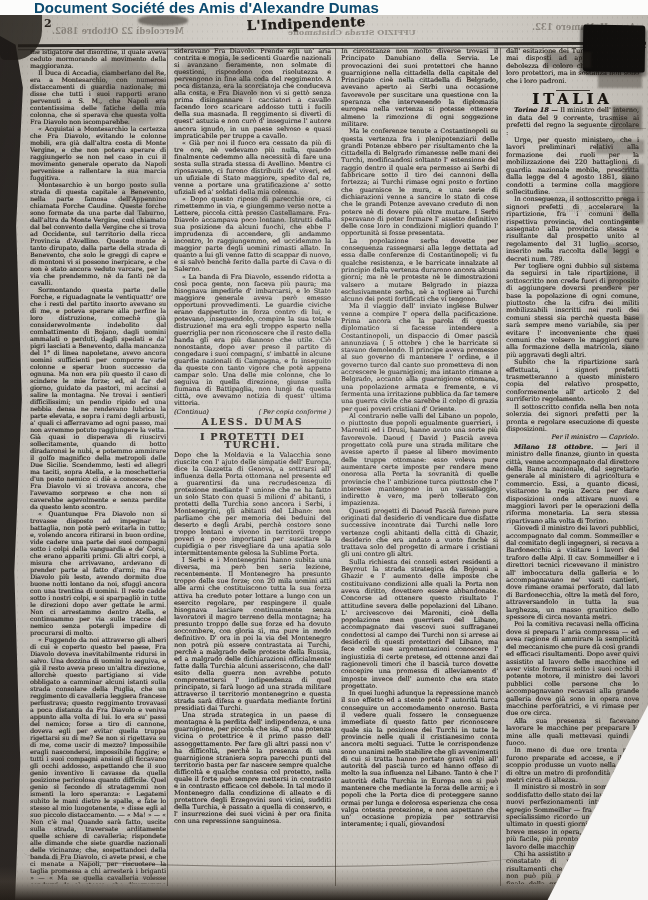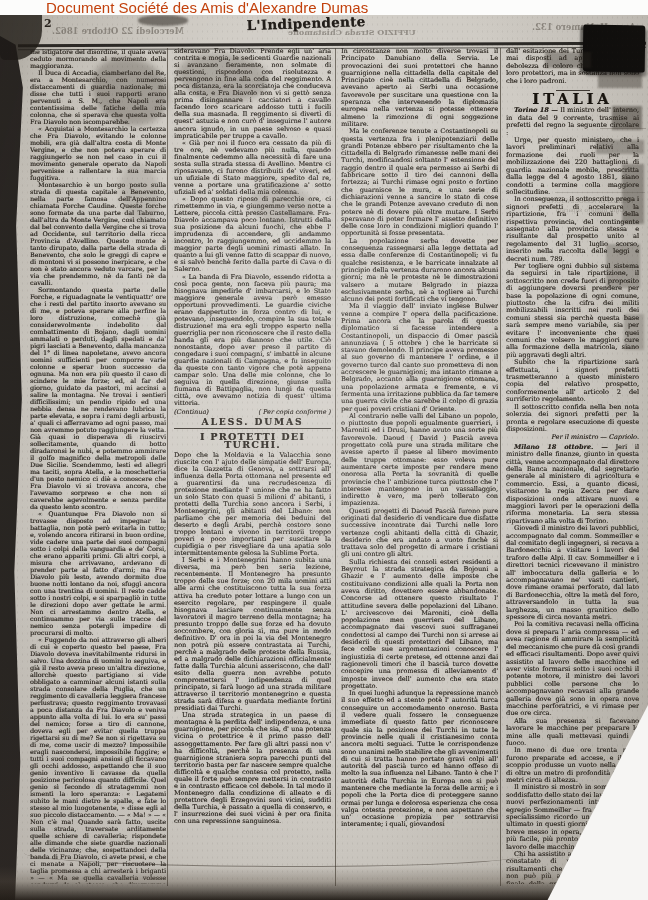--- a/index.html
+++ b/index.html
@@ -1,21 +1,21 @@
 <!DOCTYPE html>
 <html><head>
 <meta charset="utf-8">
 <style>
   html,body{margin:0;padding:0;}
   #frame{position:relative;width:648px;height:900px;overflow:hidden;background:#f6f5f3;
          font-family:"DejaVu Serif",serif;}
   
   .header-bar{position:absolute;left:0;top:0;width:648px;height:15px;background:#fcfcfb;z-index:40;}
-  .header-title{position:absolute;left:46px;top:-1px;z-index:41;font-family:"Liberation Sans",sans-serif;
-                font-weight:normal;font-size:15px;color:#c2410c;white-space:nowrap;}
+  .header-title{position:absolute;left:34px;top:-1px;z-index:41;font-family:"Liberation Sans",sans-serif;
+                font-weight:bold;font-size:15px;color:#0c4a6e;white-space:nowrap;}
   
   .sheet{position:absolute;left:0;top:14px;width:648px;height:886px;overflow:hidden;
          background:linear-gradient(105deg,#b3afa6 0%,#c9c5bd 6%,#d1cdc6 28%,#cfcbc4 68%,#c5c1b9 92%,#bab6ad 100%);}
   .sheet-shade{position:absolute;inset:0;pointer-events:none;
          background:radial-gradient(ellipse at 50% 40%,rgba(255,255,255,.18) 0%,rgba(0,0,0,0) 55%,rgba(60,52,44,.18) 100%);}
   .noise{position:absolute;inset:0;pointer-events:none;opacity:.5;
          background-image:radial-gradient(rgba(58,50,40,.16) .6px,transparent .8px),
                           radial-gradient(rgba(80,70,58,.10) .5px,transparent .7px);
          background-size:5px 7px,9px 6px;background-position:0 0,3px 2px;}
   

